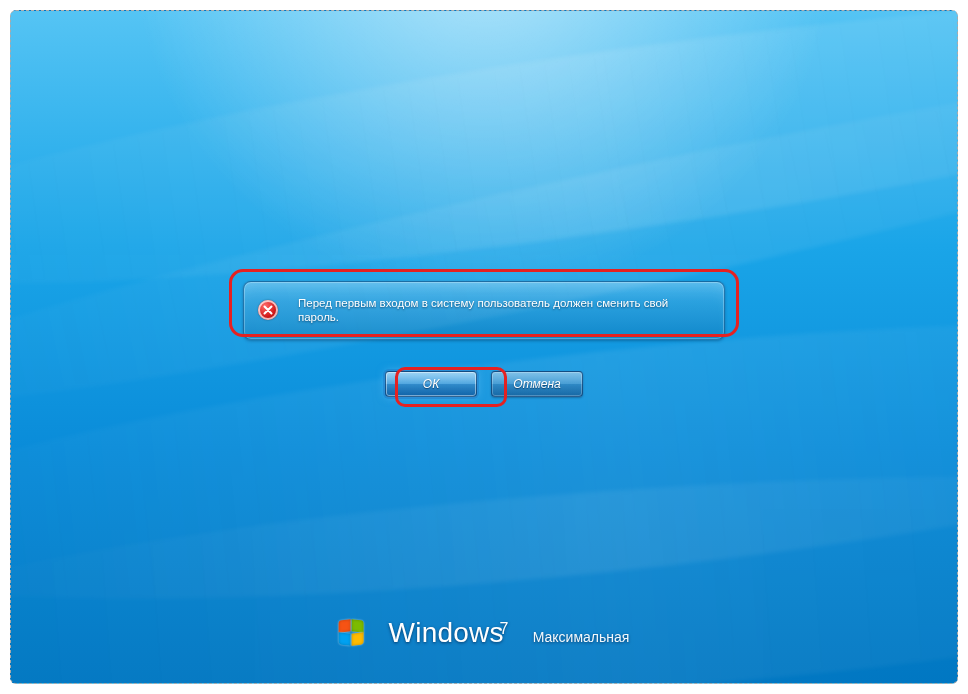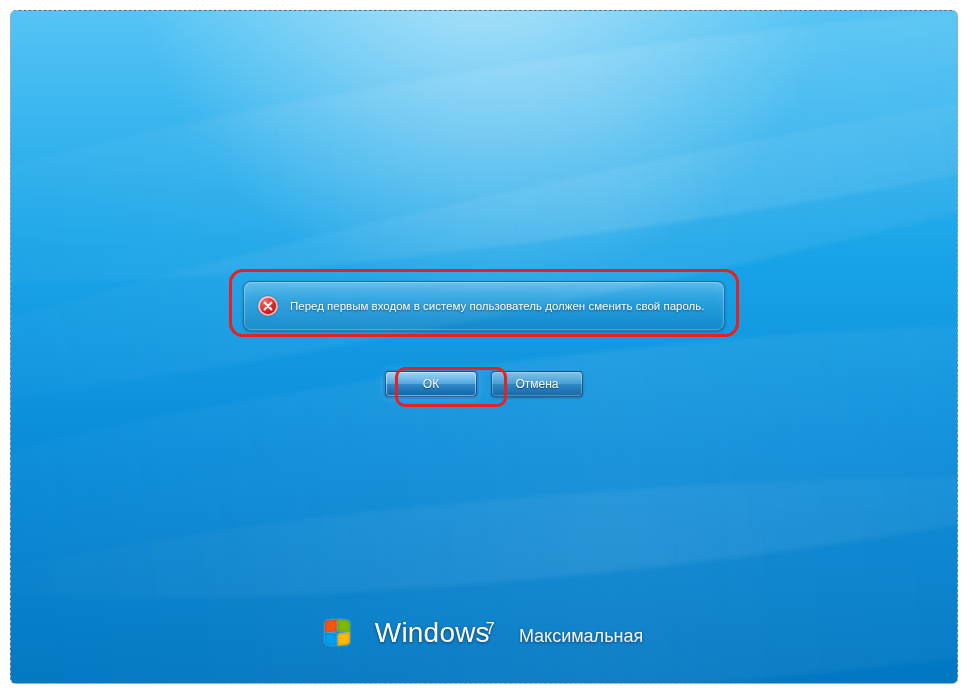--- a/index.html
+++ b/index.html
@@ -50,21 +50,21 @@
     padding: 14px 18px 14px 14px;
     border-radius: 8px;
     border: 1px solid rgba(23,78,128,0.55);
     background: linear-gradient(180deg, rgba(255,255,255,0.15), rgba(0,40,80,0.15));
     box-shadow:
       inset 0 0 0 1px rgba(255,255,255,0.25),
       inset 0 14px 20px -14px rgba(255,255,255,0.35),
       0 1px 3px rgba(0,30,60,0.35);
     display: flex;
     align-items: center;
-    gap: 12px;
+    gap: 20px;
     color: #fff;
     text-shadow: 0 1px 2px rgba(0,30,60,.6);
   }
   .error-icon {
     width: 20px; height: 20px; flex: 0 0 20px;
     border-radius: 50%;
     background: radial-gradient(circle at 35% 30%, #ff6a6a, #d21b1b 55%, #9a0000 100%);
     box-shadow:
       inset 0 0 0 2px rgba(255,255,255,.7),
       0 0 2px rgba(0,0,0,.4);
@@ -89,20 +89,21 @@
 
   
   .btnrow {
     position: absolute;
     left: 50%;
     top: 360px;
     transform: translateX(-50%);
     display: flex;
     gap: 14px;
     align-items: center;
+    font-style: italic;
   }
   .btn {
     min-width: 92px;
     height: 26px;
     padding: 0 14px;
     box-sizing: border-box;
     border-radius: 4px;
     color: #fff;
     font-size: 12px;
     text-align: center;
@@ -159,21 +160,21 @@
     box-shadow: inset 0 0 3px rgba(0,0,0,.25), 0 0 2px rgba(255,255,255,.6);
   }
   .flag .r{ left:0; top:0; background:#f65314; border-top-left-radius:3px; transform:skewY(-6deg);}
   .flag .g{ left:13px; top:0; background:#7cbb00; border-top-right-radius:3px; transform:skewY(6deg);}
   .flag .b{ left:0; top:13px; background:#00a1f1; border-bottom-left-radius:3px; transform:skewY(6deg);}
   .flag .y{ left:13px; top:13px; background:#ffbb00; border-bottom-right-radius:3px; transform:skewY(-6deg);}
 
   .brand-word   { font-size: 28px; font-weight: 400; letter-spacing: 0.2px;}
   .brand-thin   { font-weight: 300; }
   .brand-ver    { font-size: 16px; position: relative; top: -8px; left:-4px; font-weight:300;}
-  .brand-edition{ font-size: 18px; font-weight: 400; opacity:.95; margin-left:-2px;}
+  .brand-edition{ font-size: 14px; font-weight: 400; opacity:.95; margin-left:-2px;}
 </style>
 </head>
 <body>
 
 <div class="screen">
   <div class="streak s1"></div>
   <div class="streak s2"></div>
   <div class="streak s3"></div>
   <div class="streak s4"></div>
 

